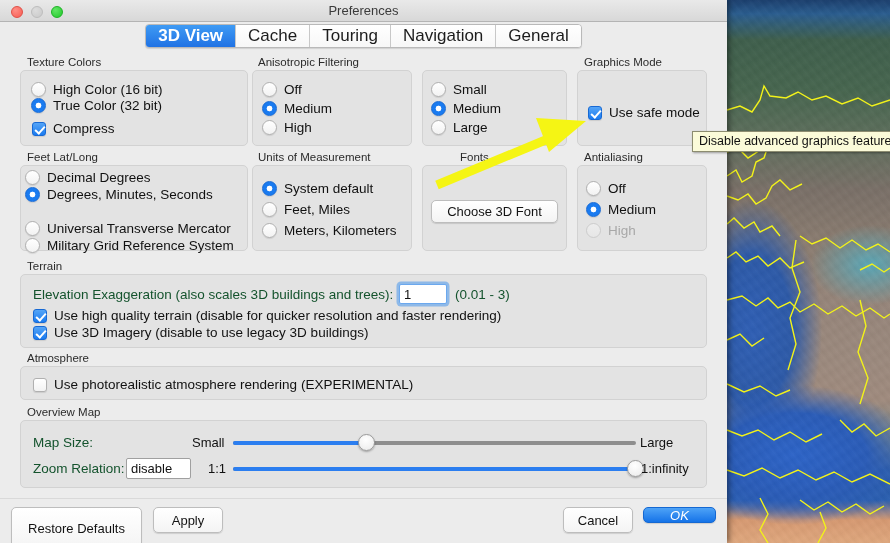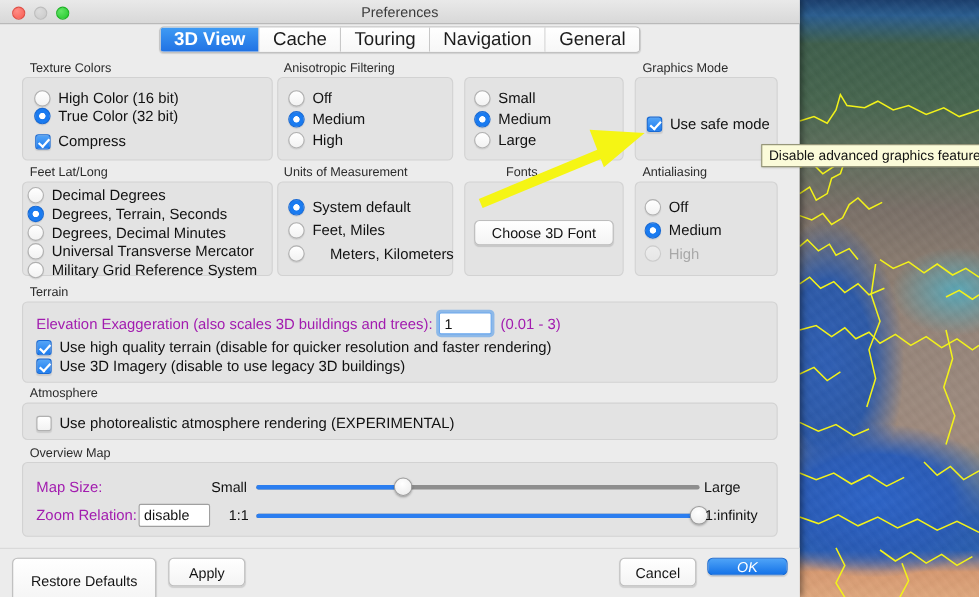--- a/index.html
+++ b/index.html
@@ -144,21 +144,21 @@
   .slider { position: absolute; height: 20px; }
   .strack { position: absolute; top: 8px; left: 0; height: 4px; border-radius: 2px; background: #8e8e8e; width: 100%; }
   .sfill  { position: absolute; top: 8px; left: 0; height: 4px; border-radius: 2px; background: #2b7ef0; }
   .sthumb {
     position: absolute; top: 1px; width: 17px; height: 17px; border-radius: 50%;
     background: radial-gradient(circle at 45% 32%, #ffffff, #f0f0f0 70%, #e2e2e2);
     border: 1px solid #9b9b9b; box-shadow: 0 1px 2px rgba(0,0,0,.30);
   }
   .sidelabel { position: absolute; font-size: 13px; color: #111; white-space: nowrap; }
 
-  .plain { position: absolute; font-size: 13.5px; color: #a21caf; white-space: nowrap; }
+  .plain { position: absolute; font-size: 13.5px; color: #14532d; white-space: nowrap; }
 
   
   #bottombar {
     position: absolute; left: 0; top: 498px; width: 727px; height: 45px;
     background: #ececec; border-top: 1px solid #d9d9d9;
   }
 
   
   #tooltip {
     position: absolute; left: 692px; top: 131px;
@@ -236,25 +236,21 @@
     </div>
 
     <div class="grp-label" style="left:27px; top:151px;">Feet Lat/Long</div>
     <div class="grp-box" style="left:20px; top:165px; width:228px; height:86px;"></div>
     <div class="row" style="left:25px; top:170px;">
       <span class="radio"></span>
       <span class="rlabel">Decimal Degrees</span>
     </div>
     <div class="row" style="left:25px; top:187px;">
       <span class="radio on"></span>
-      <span class="rlabel">Degrees, Terrain, Seconds</span>
-    </div>
-    <div class="row" style="left:25px; top:204px;">
-      <span class="radio"></span>
-      <span class="rlabel">Degrees, Decimal Minutes</span>
+      <span class="rlabel">Degrees, Minutes, Seconds</span>
     </div>
     <div class="row" style="left:25px; top:221px;">
       <span class="radio"></span>
       <span class="rlabel">Universal Transverse Mercator</span>
     </div>
     <div class="row" style="left:25px; top:238px;">
       <span class="radio"></span>
       <span class="rlabel">Military Grid Reference System</span>
     </div>
 
@@ -276,21 +272,21 @@
     <div class="grp-label" style="left:258px; top:151px;">Units of Measurement</div>
     <div class="grp-box" style="left:252px; top:165px; width:160px; height:86px;"></div>
     <div class="row" style="left:262px; top:181px;">
       <span class="radio on"></span>
       <span class="rlabel">System default</span>
     </div>
     <div class="row" style="left:262px; top:202px;">
       <span class="radio"></span>
       <span class="rlabel">Feet, Miles</span>
     </div>
-    <div class="row" style="left:262px; top:223px;gap:16px;">
+    <div class="row" style="left:262px; top:223px;">
       <span class="radio"></span>
       <span class="rlabel">Meters, Kilometers</span>
     </div>
 
     <div class="grp-label" style="left:428px; top:72px;">Labels/Icon Size</div>
     <div class="grp-box" style="left:422px; top:70px; width:145px; height:76px;"></div>
     <div class="row" style="left:431px; top:82px;">
       <span class="radio"></span>
       <span class="rlabel">Small</span>
     </div>

